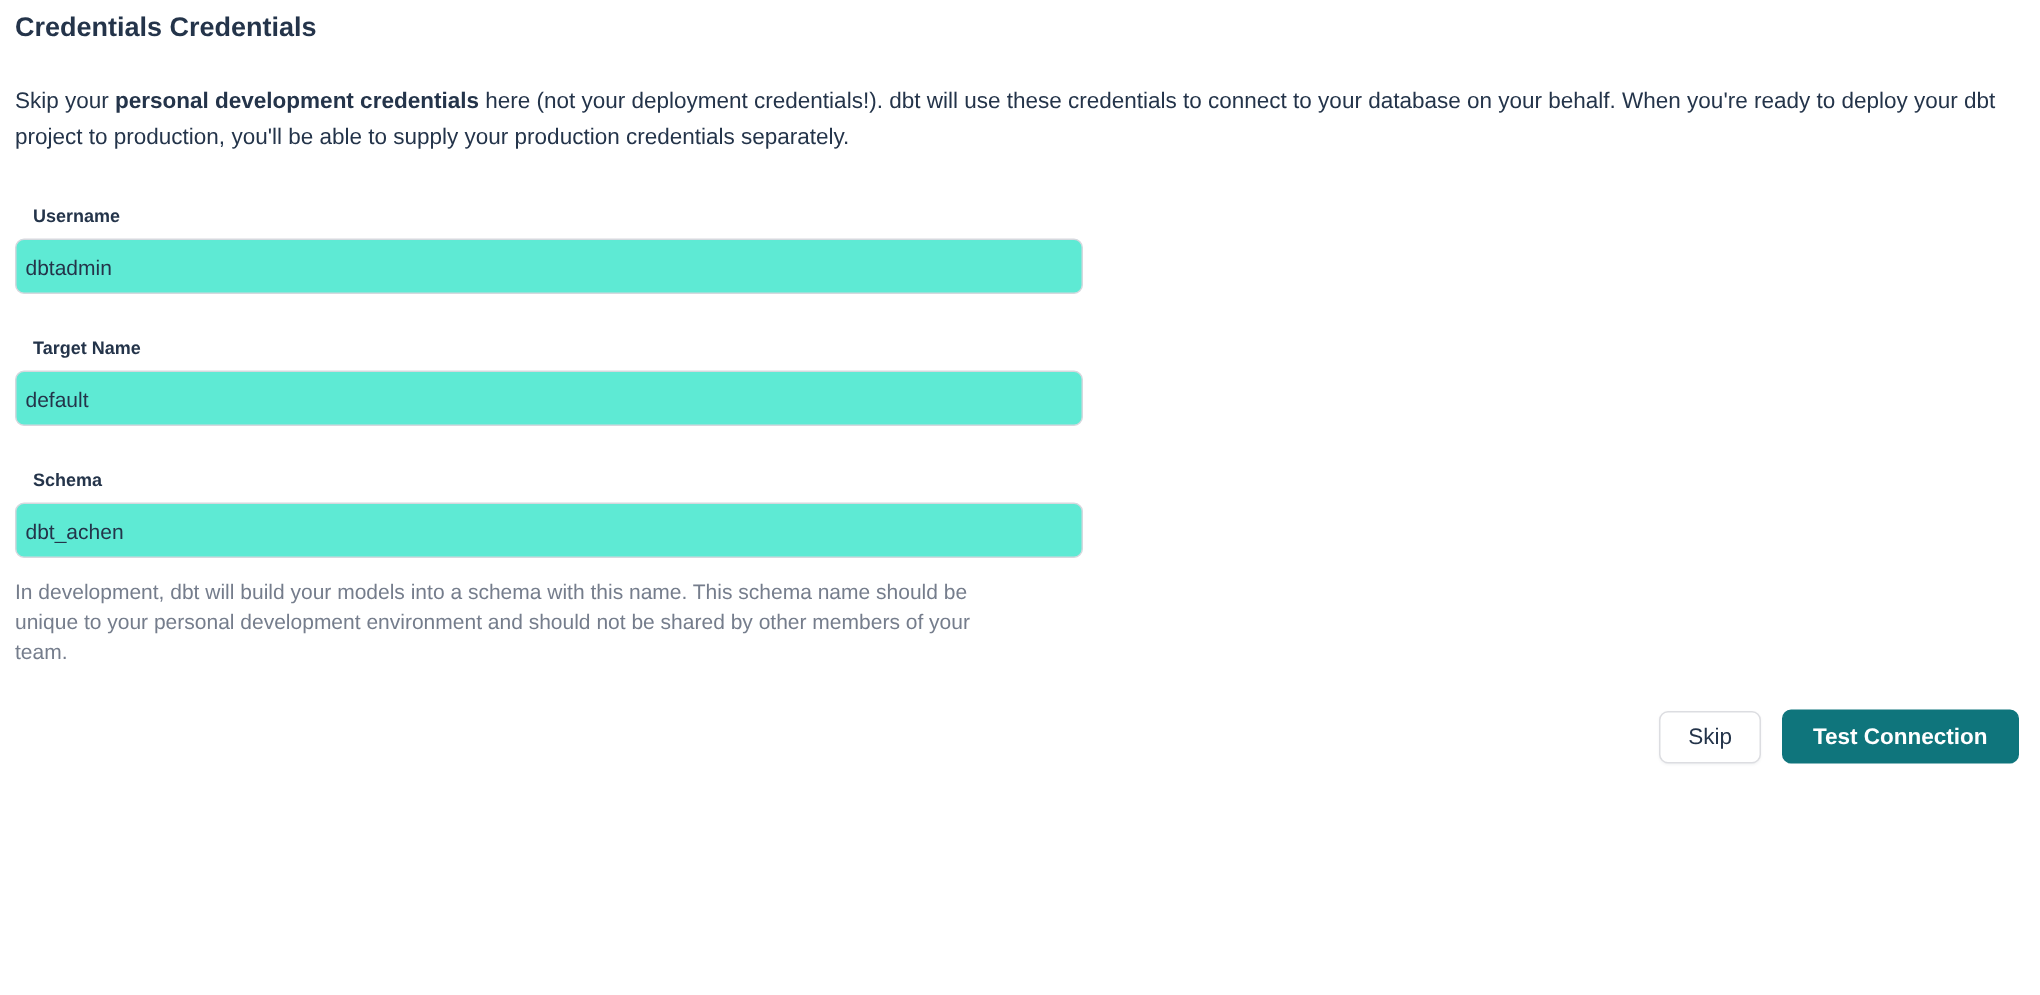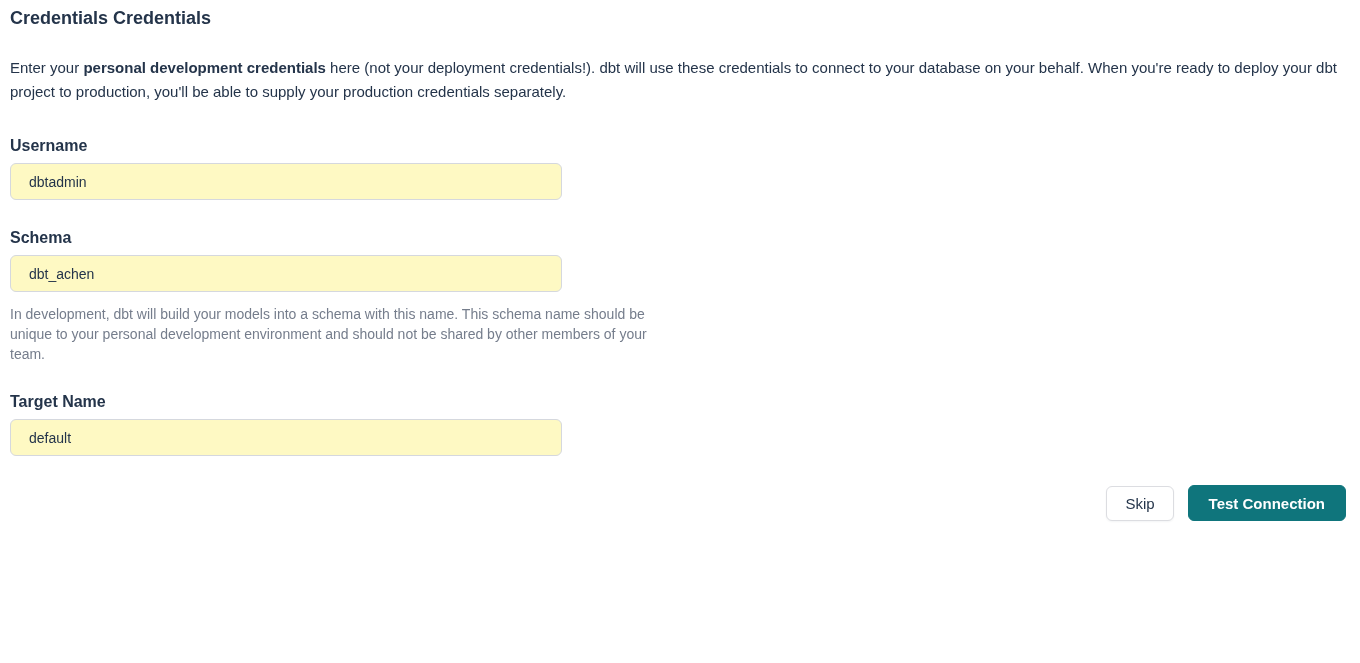--- a/index.html
+++ b/index.html
@@ -27,33 +27,33 @@
     max-width: 1332px;
     font-size: 15px;
     line-height: 24px;
     color: #24344a;
   }
   .intro b { font-weight: 700; margin-top: 45px; }
   .credentials-form { margin-top: 33px; }
   .field { margin-bottom: 29px; }
   .field-label {
     display: block;
-    font-size: 16px;
+    font-size: 12px;
     font-weight: 700;
     color: #24344a;
-    margin: 0 0 8px 0;
+    margin: 0 0 8px 12px;
   }
   .text-input {
     display: block;
-    width: 552px;
+    width: 712px;
     height: 37px;
     border: 1px solid #d5d8de;
     border-radius: 6px;
-    background: #fef9c3;
-    padding: 0 18px;
+    background: #5eead4;
+    padding: 0 6px;
     font-family: "Liberation Sans", sans-serif;
     font-size: 14px;
     color: #24344a;
     outline: none;
   }
   .text-input.masked {
     font-size: 11px;
     font-weight: 700;
     letter-spacing: 0.5px;
   }
@@ -95,39 +95,39 @@
     font-weight: 700;
   }
 </style>
 </head>
 <body>
 
 <div class="page">
 
   <h1 class="page-title">Credentials Credentials</h1>
 
-  <p class="intro"><span>Enter your </span><b>personal development credentials</b><span> here (not your deployment credentials!). dbt will use these credentials to connect to your database on your behalf. When you're ready to deploy your dbt project to production, you'll be able to supply your production credentials separately.</span></p>
+  <p class="intro"><span>Skip your </span><b>personal development credentials</b><span> here (not your deployment credentials!). dbt will use these credentials to connect to your database on your behalf. When you're ready to deploy your dbt project to production, you'll be able to supply your production credentials separately.</span></p>
 
   <div class="credentials-form">
 
     <div class="field">
       <label class="field-label">Username</label>
       <input class="text-input" type="text" value="dbtadmin" style="">
     </div>
 
 
     <div class="field">
+      <label class="field-label">Target Name</label>
+      <input class="text-input" type="text" value="default" style="">
+    </div>
+
+    <div class="field">
       <label class="field-label">Schema</label>
       <input class="text-input" type="text" value="dbt_achen" style="">
       <div class="helper-text">In development, dbt will build your models into a schema with this name. This schema name should be unique to your personal development environment and should not be shared by other members of your team.</div>
-    </div>
-
-    <div class="field">
-      <label class="field-label">Target Name</label>
-      <input class="text-input" type="text" value="default" style="">
     </div>
 
 
   </div>
 
   <div class="footer-actions">
     <button class="btn btn-secondary">Skip</button>
     <button class="btn btn-primary">Test Connection</button>
   </div>
 

